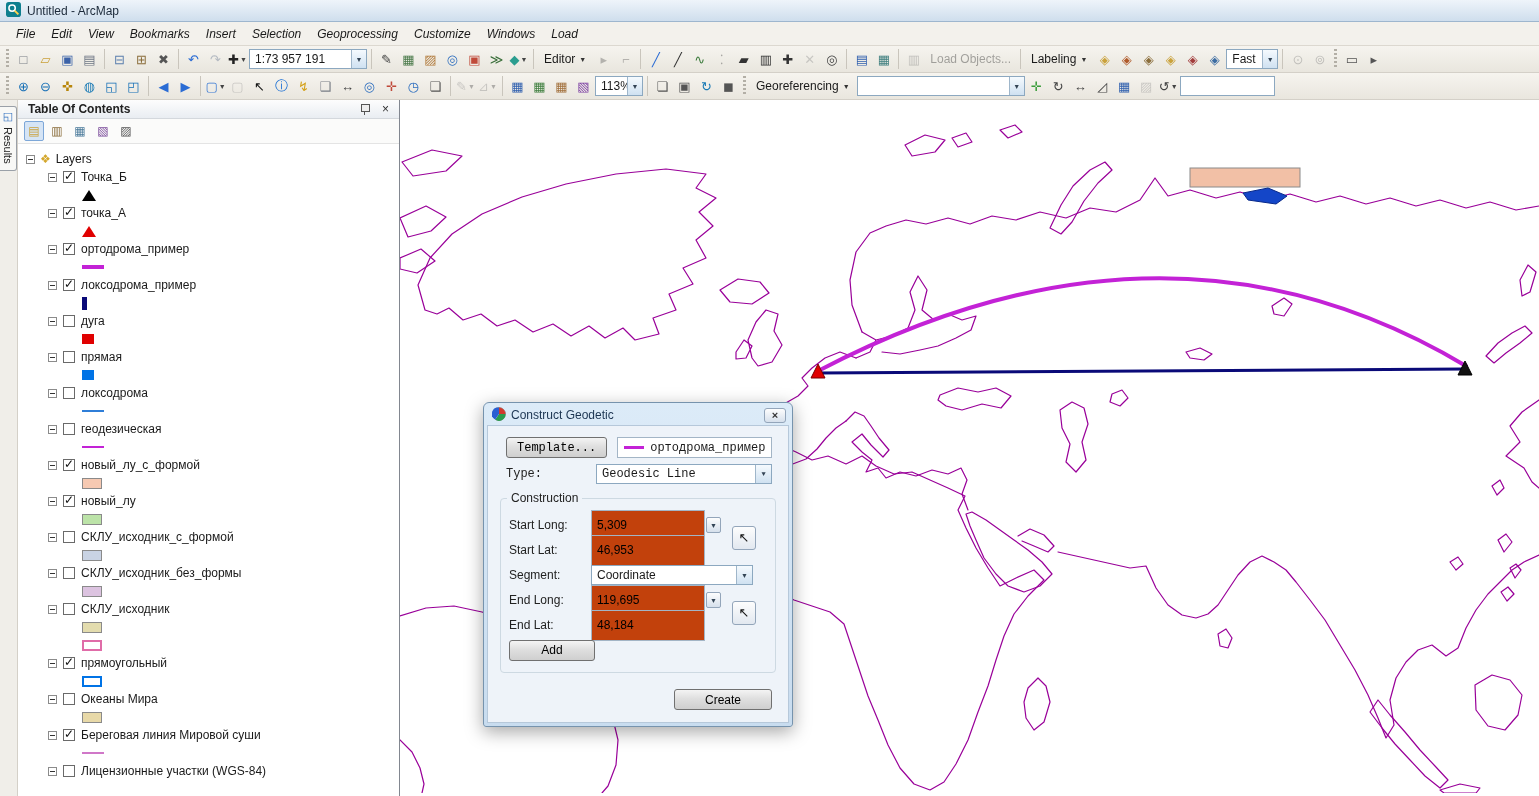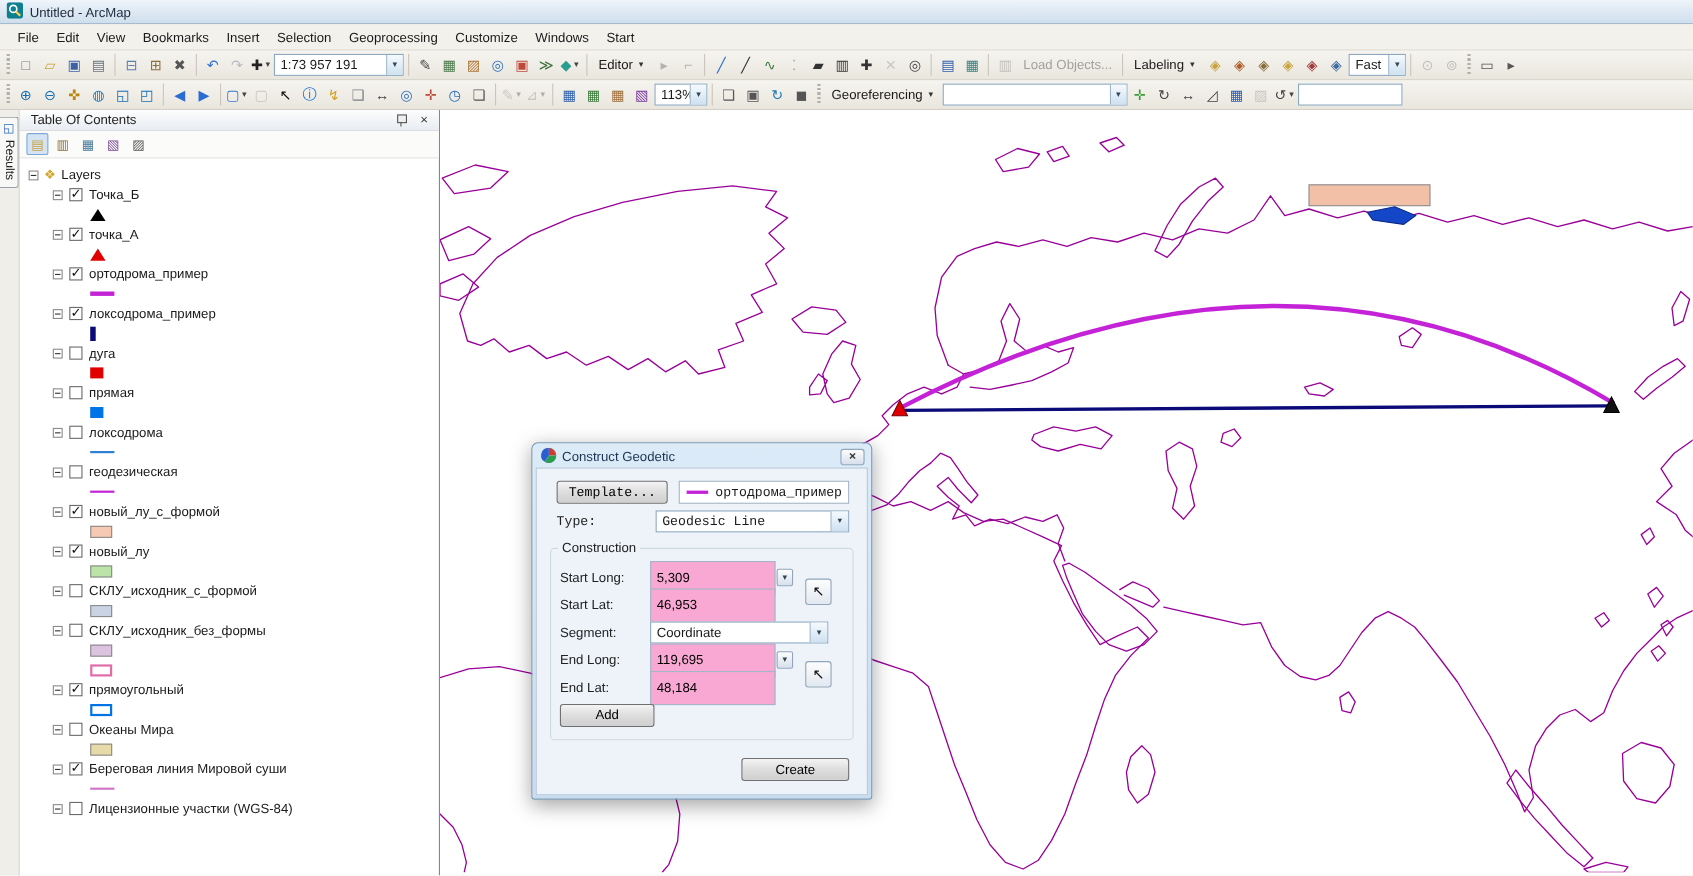--- a/index.html
+++ b/index.html
@@ -7,21 +7,21 @@
   body { font-family:"Liberation Sans", sans-serif; font-size:12px; color:#1a1a1a; background:#f0eee9; }
   .app { position:relative; width:1539px; height:796px; display:flex; flex-direction:column; }
 
   
   .titlebar { height:22px; display:flex; align-items:center; gap:6px; padding:0 6px;
               background:linear-gradient(#eef4fa,#cfdeed); border-bottom:1px solid #9eb6ce; }
   .titlebar .title { font-size:12px; color:#1c2a3a; }
 
   
   .menubar { height:24px; display:flex; align-items:center; padding:0 8px;
-             background:#f3f1ec; border-bottom:1px solid #dcd8d0; }
+             background:#f3f1ec; border-bottom:1px solid #dcd8d0;font-style:italic; }
   .menu-item { padding:3px 8px; cursor:default; border-radius:2px; }
 
   
   .toolbar { height:27px; display:flex; align-items:center; padding:0 3px; gap:1px;
              background:linear-gradient(#f6f4ef,#e9e6de); border-bottom:1px solid #d4d0c8;
              white-space:nowrap; overflow:hidden; }
   .grip { width:3px; height:20px; margin:0 3px;
           background:repeating-linear-gradient(to bottom,#b3afa6 0 2px,transparent 2px 4px); }
   .tsep { width:1px; height:20px; background:#c9c5bc; margin:0 3px; }
   .tbi { width:21px; height:21px; display:inline-flex; align-items:center; justify-content:center;
@@ -47,21 +47,21 @@
   .side-tab { margin-top:6px; width:17px; padding:3px 0 6px; background:#f8f8f6;
               border:1px solid #9aa0a8; border-left:none; border-radius:0 3px 3px 0;
               display:flex; flex-direction:column; align-items:center; gap:4px; cursor:default; }
   .side-tab-icon { font-size:11px; color:#2f6fbf; }
   .side-tab-label { writing-mode:vertical-rl; font-size:11px; color:#222; }
 
   
   .toc { width:382px; background:#fff; border-right:1px solid #828790; display:flex; flex-direction:column; overflow:hidden; }
   .toc-header { height:19px; display:flex; align-items:center; padding:0 6px 0 10px;
                 background:linear-gradient(#fdfdfd,#e9edf2); border-bottom:1px solid #d4d8dd; }
-  .toc-title { flex:1; color:#222; }
+  .toc-title { flex:1; color:#222;font-weight:bold; }
   .toc-pin { width:14px; height:14px; position:relative; margin-right:6px; cursor:default; }
   .toc-pin::before { content:""; position:absolute; left:3px; top:2px; width:7px; height:6px;
                      border:1px solid #555; background:#eee; }
   .toc-pin::after { content:""; position:absolute; left:6px; top:9px; width:1px; height:4px; background:#555; }
   .toc-close { width:15px; height:15px; display:flex; align-items:center; justify-content:center;
                font-size:12px; color:#333; cursor:default; border-radius:2px; }
   .toc-toolbar { height:25px; display:flex; align-items:center; gap:3px; padding:0 6px;
                  border-bottom:1px solid #e4e4e4; background:#fbfbfa; }
   .toc-tool { width:20px; height:20px; display:flex; align-items:center; justify-content:center;
               font-size:12px; border:1px solid transparent; border-radius:2px; cursor:default; }
@@ -108,21 +108,21 @@
   .lbl { width:80px; flex:none; color:#222; }
   .combo { height:20px; background:#fff; border:1px solid #8ca8c0; display:flex; align-items:center; flex:1; }
   .combo .combo-val { flex:1; padding:0 5px; overflow:hidden; }
   .combo .combo-btn { width:16px; align-self:stretch; display:flex; align-items:center; justify-content:center;
                       font-size:7px; color:#345; border-left:1px solid #9fb6ca;
                       background:linear-gradient(#f5fafe,#cfe1f1); }
   .group { margin:4px 12px 6px; border:1px solid #cdd9e2; border-radius:4px; padding:8px 8px 10px; }
   .group legend { padding:0 4px; margin-left:-2px; color:#222; }
   .form { display:grid; grid-template-columns:82px 114px 16px 1fr; grid-auto-rows:24px; align-items:center; row-gap:1px; }
   .c1{grid-column:1} .c2{grid-column:2} .c3{grid-column:3} .c4{grid-column:4; justify-self:center}
-  .fin { grid-column:2; height:31px; border:1px solid #a3b5c6; background:#f9a8d4; padding:0 5px; font:inherit; width:114px; }
+  .fin { grid-column:2; height:31px; border:1px solid #a3b5c6; background:#c2410c; padding:0 5px; font:inherit; width:114px; }
   .unit-btn { width:15px; height:16px; margin-left:1px; display:flex; align-items:center; justify-content:center;
               border:1px solid #93a5ba; border-radius:2px; background:linear-gradient(#fdfdfd,#d6e0ec);
               font-size:7px; color:#345; cursor:default; }
   .pick-btn { width:24px; height:24px; border:1px solid #93a5ba; border-radius:3px;
               background:linear-gradient(#fdfdfd,#e2e8f0); font-size:13px; color:#111; cursor:default; }
   .add-btn { grid-column:1/3; grid-row:6; width:86px; }
   .combo.seg { grid-column:2/4; flex:none; width:162px; }
   .dlg-footer { display:flex; justify-content:flex-end; padding:10px 16px 12px; }
   .create-btn { width:98px; }
 </style>
@@ -155,21 +155,21 @@
       <span class="menu-item">Insert</span>
 
       <span class="menu-item">Selection</span>
 
       <span class="menu-item">Geoprocessing</span>
 
       <span class="menu-item">Customize</span>
 
       <span class="menu-item">Windows</span>
 
-      <span class="menu-item">Start</span>
+      <span class="menu-item">Load</span>
     </div>
 
   <div class="toolbar">
       <span class="grip"></span>
     <span class="tbi" style="color: rgb(122, 127, 135);">
         <span>□</span>
       </span>
 
     <span class="tbi" style="color: rgb(202, 162, 60);">
         <span>▱</span>
@@ -695,20 +695,30 @@
               <div class="layer-row unchecked">
                 <span class="expander"></span>
                 <span class="cb"></span>
                 <span class="layer-label">СКЛУ_исходник_без_формы</span>
               </div>
               <div class="symbol-row">
                 <span class="sym rect" style="background: rgb(220, 195, 224);"></span>
               </div>
             </div>
 
+            <div class="layer-item">
+              <div class="layer-row unchecked">
+                <span class="expander"></span>
+                <span class="cb"></span>
+                <span class="layer-label">СКЛУ_исходник</span>
+              </div>
+              <div class="symbol-row">
+                <span class="sym rect" style="background: rgb(227, 220, 174);"></span>
+              </div>
+            </div>
 
             <div class="layer-item">
               <div class="symbol-row">
                 <span class="sym orect" style="border-color: rgb(224, 108, 168);"></span>
               </div>
             </div>
 
             <div class="layer-item">
               <div class="layer-row checked">
                 <span class="expander"></span>

